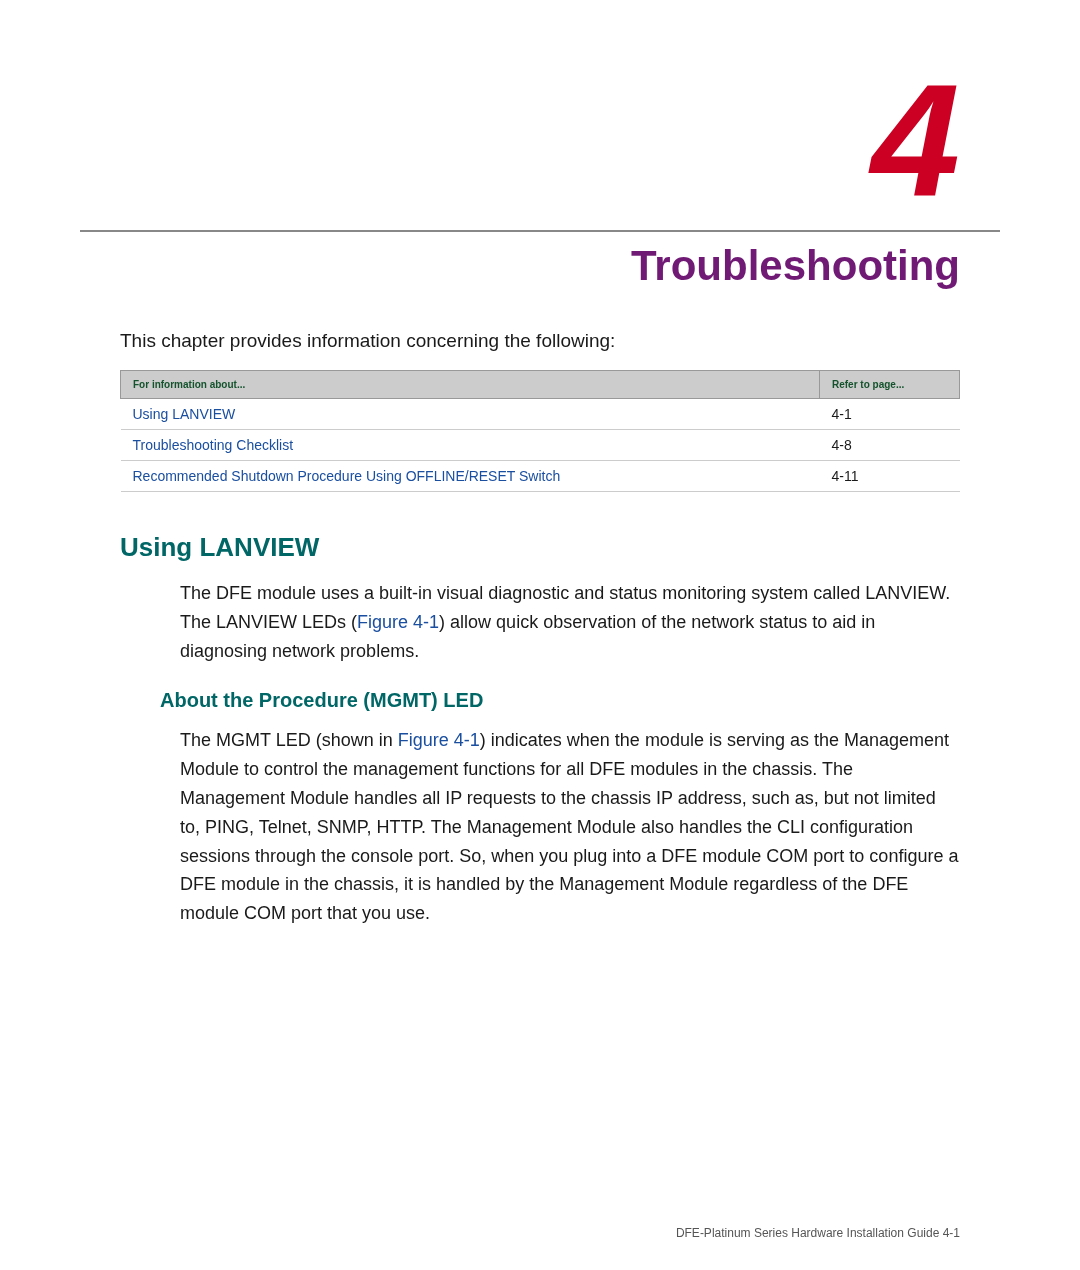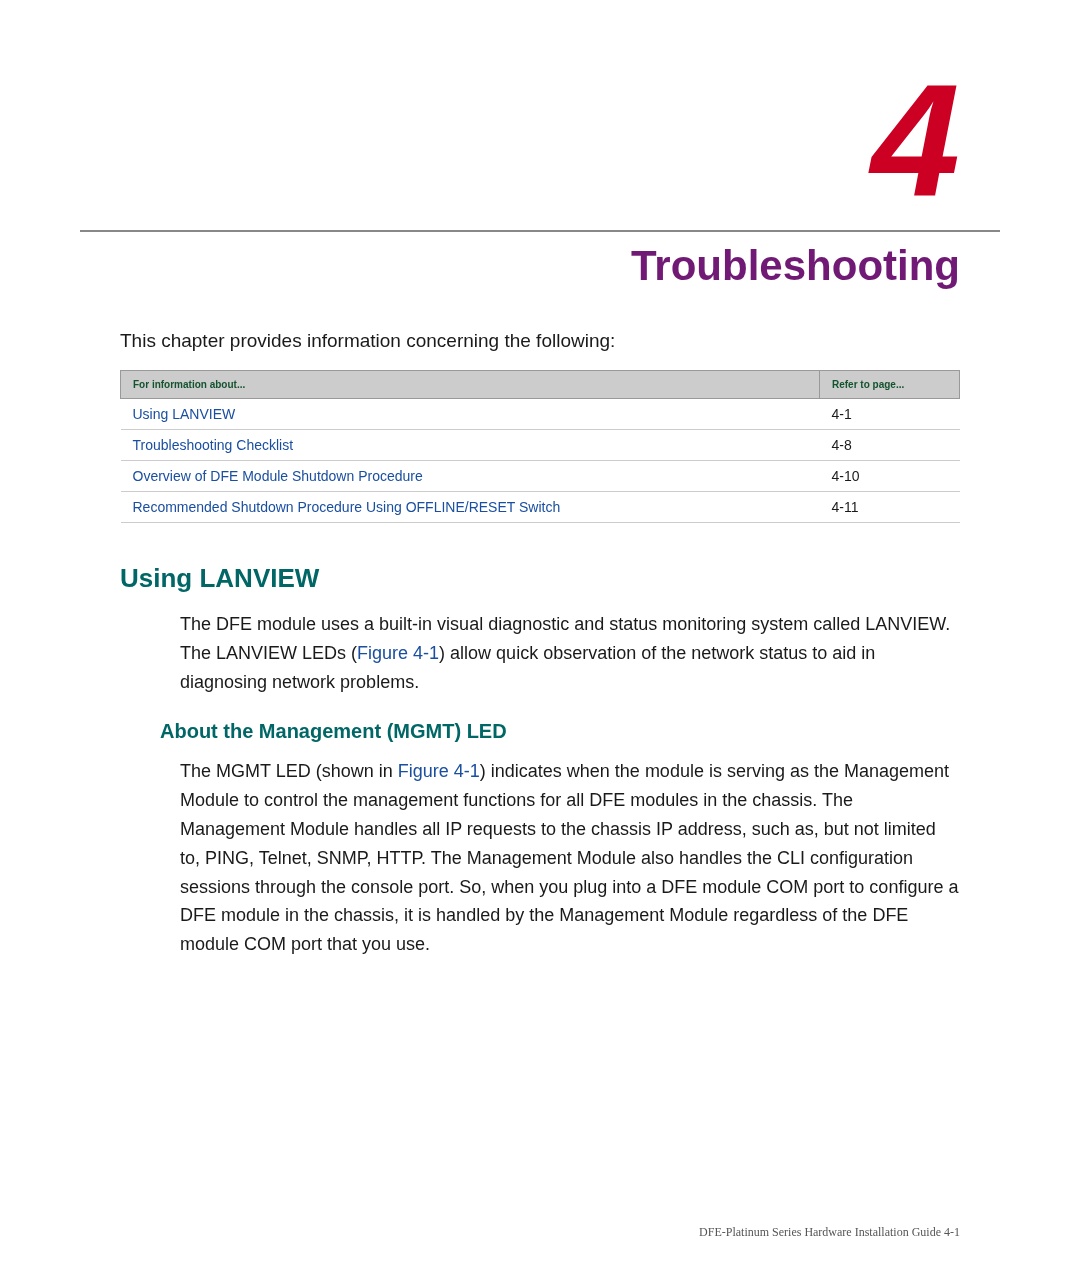--- a/index.html
+++ b/index.html
@@ -153,21 +153,21 @@
       text-decoration: none;
     }
 
     
     .page-footer {
       position: absolute;
       bottom: 30px;
       right: 120px;
       font-size: 12px;
       color: #555555;
-      font-family: Liberation Serif, serif;
+      font-family: Liberation Sans, sans-serif;
     }
   </style>
 </head>
 <body>
 
 <div class="page">
 
   <div class="chapter-number-area">
     <span class="chapter-number">4</span>
   </div>
@@ -192,38 +192,34 @@
       <tbody id="toc-tbody">
       <tr>
             <td><a class="link-text">Using LANVIEW</a></td>
             <td class="page-ref">4-1</td>
           </tr>
           <tr>
             <td><a class="link-text">Troubleshooting Checklist</a></td>
             <td class="page-ref">4-8</td>
           </tr>
           <tr>
-            <td><a class="link-text">Overview of DFE Module Shutdown Procedure</a></td>
-            <td class="page-ref">4-10</td>
-          </tr>
-          <tr>
             <td><a class="link-text">Recommended Shutdown Procedure Using OFFLINE/RESET Switch</a></td>
             <td class="page-ref">4-11</td>
           </tr>
         </tbody>
     </table>
 
     <h2 class="section-heading">
       <span>Using LANVIEW</span>
     </h2>
 
     <p class="body-text">The DFE module uses a built-in visual diagnostic and status monitoring system called LANVIEW. The LANVIEW LEDs (<a class="link-text">Figure 4-1</a>) allow quick observation of the network status to aid in diagnosing network problems.</p>
 
     <h3 class="subsection-heading">
-      <span>About the Management (MGMT) LED</span>
+      <span>About the Procedure (MGMT) LED</span>
     </h3>
 
     <p class="body-text">The MGMT LED (shown in <a class="link-text">Figure 4-1</a>) indicates when the module is serving as the Management Module to control the management functions for all DFE modules in the chassis. The Management Module handles all IP requests to the chassis IP address, such as, but not limited to, PING, Telnet, SNMP, HTTP. The Management Module also handles the CLI configuration sessions through the console port. So, when you plug into a DFE module COM port to configure a DFE module in the chassis, it is handled by the Management Module regardless of the DFE module COM port that you use.</p>
 
   </div>
 
   <div class="page-footer">
     <span>DFE-Platinum Series Hardware Installation Guide   4-1</span>
   </div>
 

